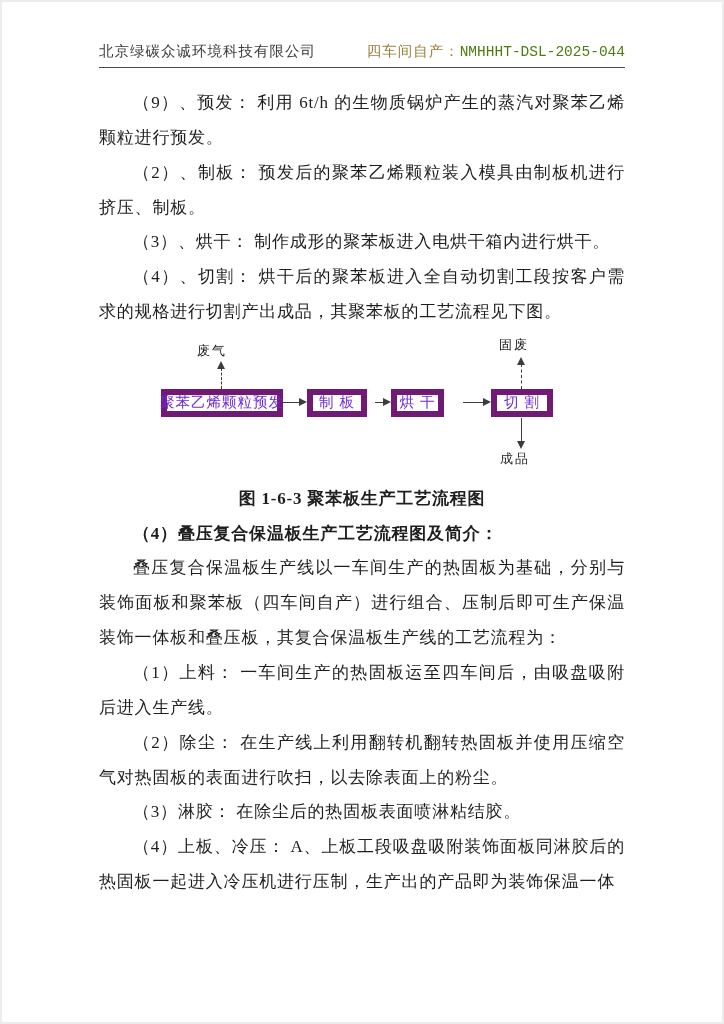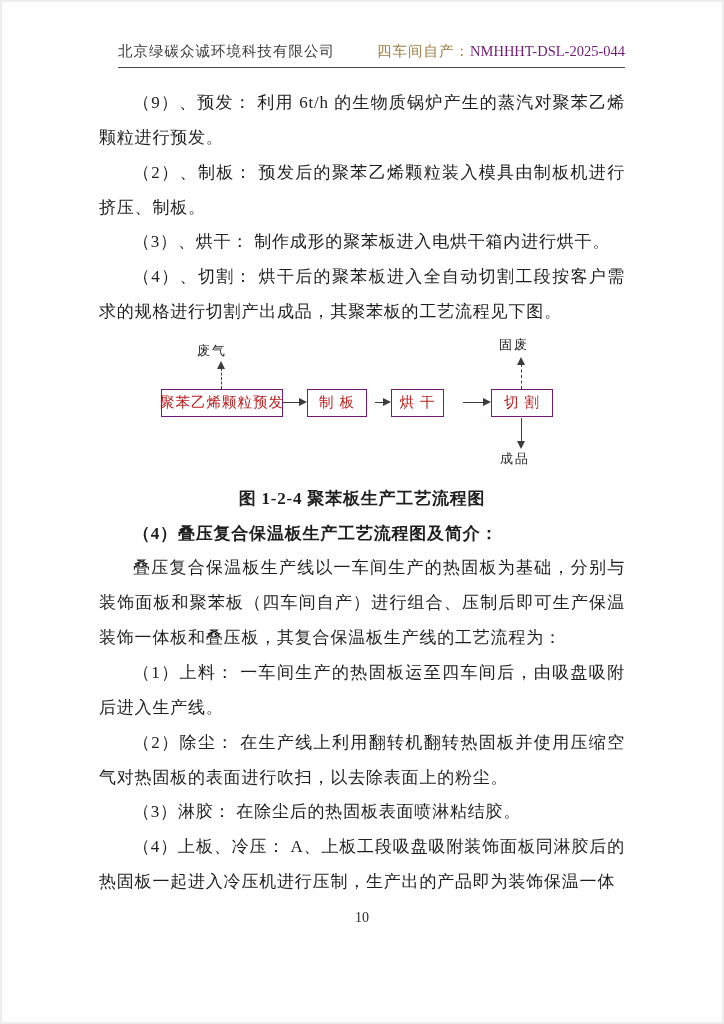--- a/index.html
+++ b/index.html
@@ -15,48 +15,48 @@
     width:724px; height:1024px;
     border:2px solid #ededed;
     padding:40px 97px 0 97px;
     background:#fff;
   }
   
   .hdr {
     display:flex; justify-content:space-between; align-items:baseline;
     border-bottom:1.5px solid #4a4a4a;
     padding-bottom:6px;
-    font-size:14.5px; letter-spacing:1px;margin-left:19px;
+    font-size:14.5px; letter-spacing:1px;
   }
   .hdr .company { color:#3a3a3a; }
   .hdr .fileno-label { color:#9c7c3c; }
-  .hdr .fileno { color:#701a75; font-family:Liberation Serif, serif; letter-spacing:0; }
+  .hdr .fileno { color:#4d7c0f; font-family:Liberation Mono, monospace; letter-spacing:0; }
   
   .content { margin-top:18px; }
   .p {
     font-size:17px; line-height:2.05;
     text-align:justify; letter-spacing:0.8px;
     text-indent:2em; margin:0;
   }
   .p.bold { font-weight:bold; }
   .caption {
     font-size:17px; font-weight:bold; text-align:center;
     line-height:2.1; letter-spacing:0.8px; margin:2px 0 0 0;
   }
   
   .diagram {
     position:relative; width:530px; height:145px;
     margin:4px 0 2px 0;
     font-family:"Liberation Sans","DejaVu Sans",sans-serif;
   }
   .dbox {
     position:absolute; box-sizing:border-box; height:28px; top:55px;
-    border:1px solid #701a75; background:#fff;
+    border:6px solid #701a75; background:#fff;
     display:flex; align-items:center; justify-content:center;
-    font-size:14.5px; color:#b91c1c; letter-spacing:1px; white-space:nowrap;
+    font-size:14.5px; color:#6d28d9; letter-spacing:1px; white-space:nowrap;
   }
   .dlabel { position:absolute; font-size:13px; color:#1e1e1e; letter-spacing:2px; }
   .hline { position:absolute; top:68px; height:1.4px; background:#3c3c3c; }
   .head-right { position:absolute; top:64px; width:0; height:0;
     border-top:4.5px solid transparent; border-bottom:4.5px solid transparent;
     border-left:8px solid #3c3c3c; }
   .vdash { position:absolute; width:0; border-left:1.4px dashed #3c3c3c; }
   .vsolid { position:absolute; width:1.4px; background:#3c3c3c; }
   .head-up { position:absolute; width:0; height:0;
     border-left:4.5px solid transparent; border-right:4.5px solid transparent;
@@ -109,26 +109,25 @@
       <span class="hline" style="left:276px; width:9px;"></span>
       <span class="head-right" style="left:284px;"></span>
 
       <span class="hline" style="left:364px; width:21px;"></span>
       <span class="head-right" style="left:384px;"></span>
 
       <span class="vsolid" style="left:422px; top:84px; height:24px;"></span>
       <span class="head-down" style="left:418px; top:107px;"></span>
     </div>
 
-    <p class="caption">图 1-2-4 聚苯板生产工艺流程图</p>
+    <p class="caption">图 1-6-3 聚苯板生产工艺流程图</p>
 
     <p class="p bold">（4）叠压复合保温板生产工艺流程图及简介：</p>
     <p class="p">叠压复合保温板生产线以一车间生产的热固板为基础，分别与装饰面板和聚苯板（四车间自产）进行组合、压制后即可生产保温装饰一体板和叠压板，其复合保温板生产线的工艺流程为：</p>
     <p class="p">（1）上料： 一车间生产的热固板运至四车间后，由吸盘吸附后进入生产线。</p>
     <p class="p">（2）除尘： 在生产线上利用翻转机翻转热固板并使用压缩空气对热固板的表面进行吹扫，以去除表面上的粉尘。</p>
     <p class="p">（3）淋胶： 在除尘后的热固板表面喷淋粘结胶。</p>
     <p class="p">（4）上板、冷压： A、上板工段吸盘吸附装饰面板同淋胶后的热固板一起进入冷压机进行压制，生产出的产品即为装饰保温一体</p>
 
   </div>
 
-  <div class="footer">10</div>
 
 </div>
 
 </body></html>

